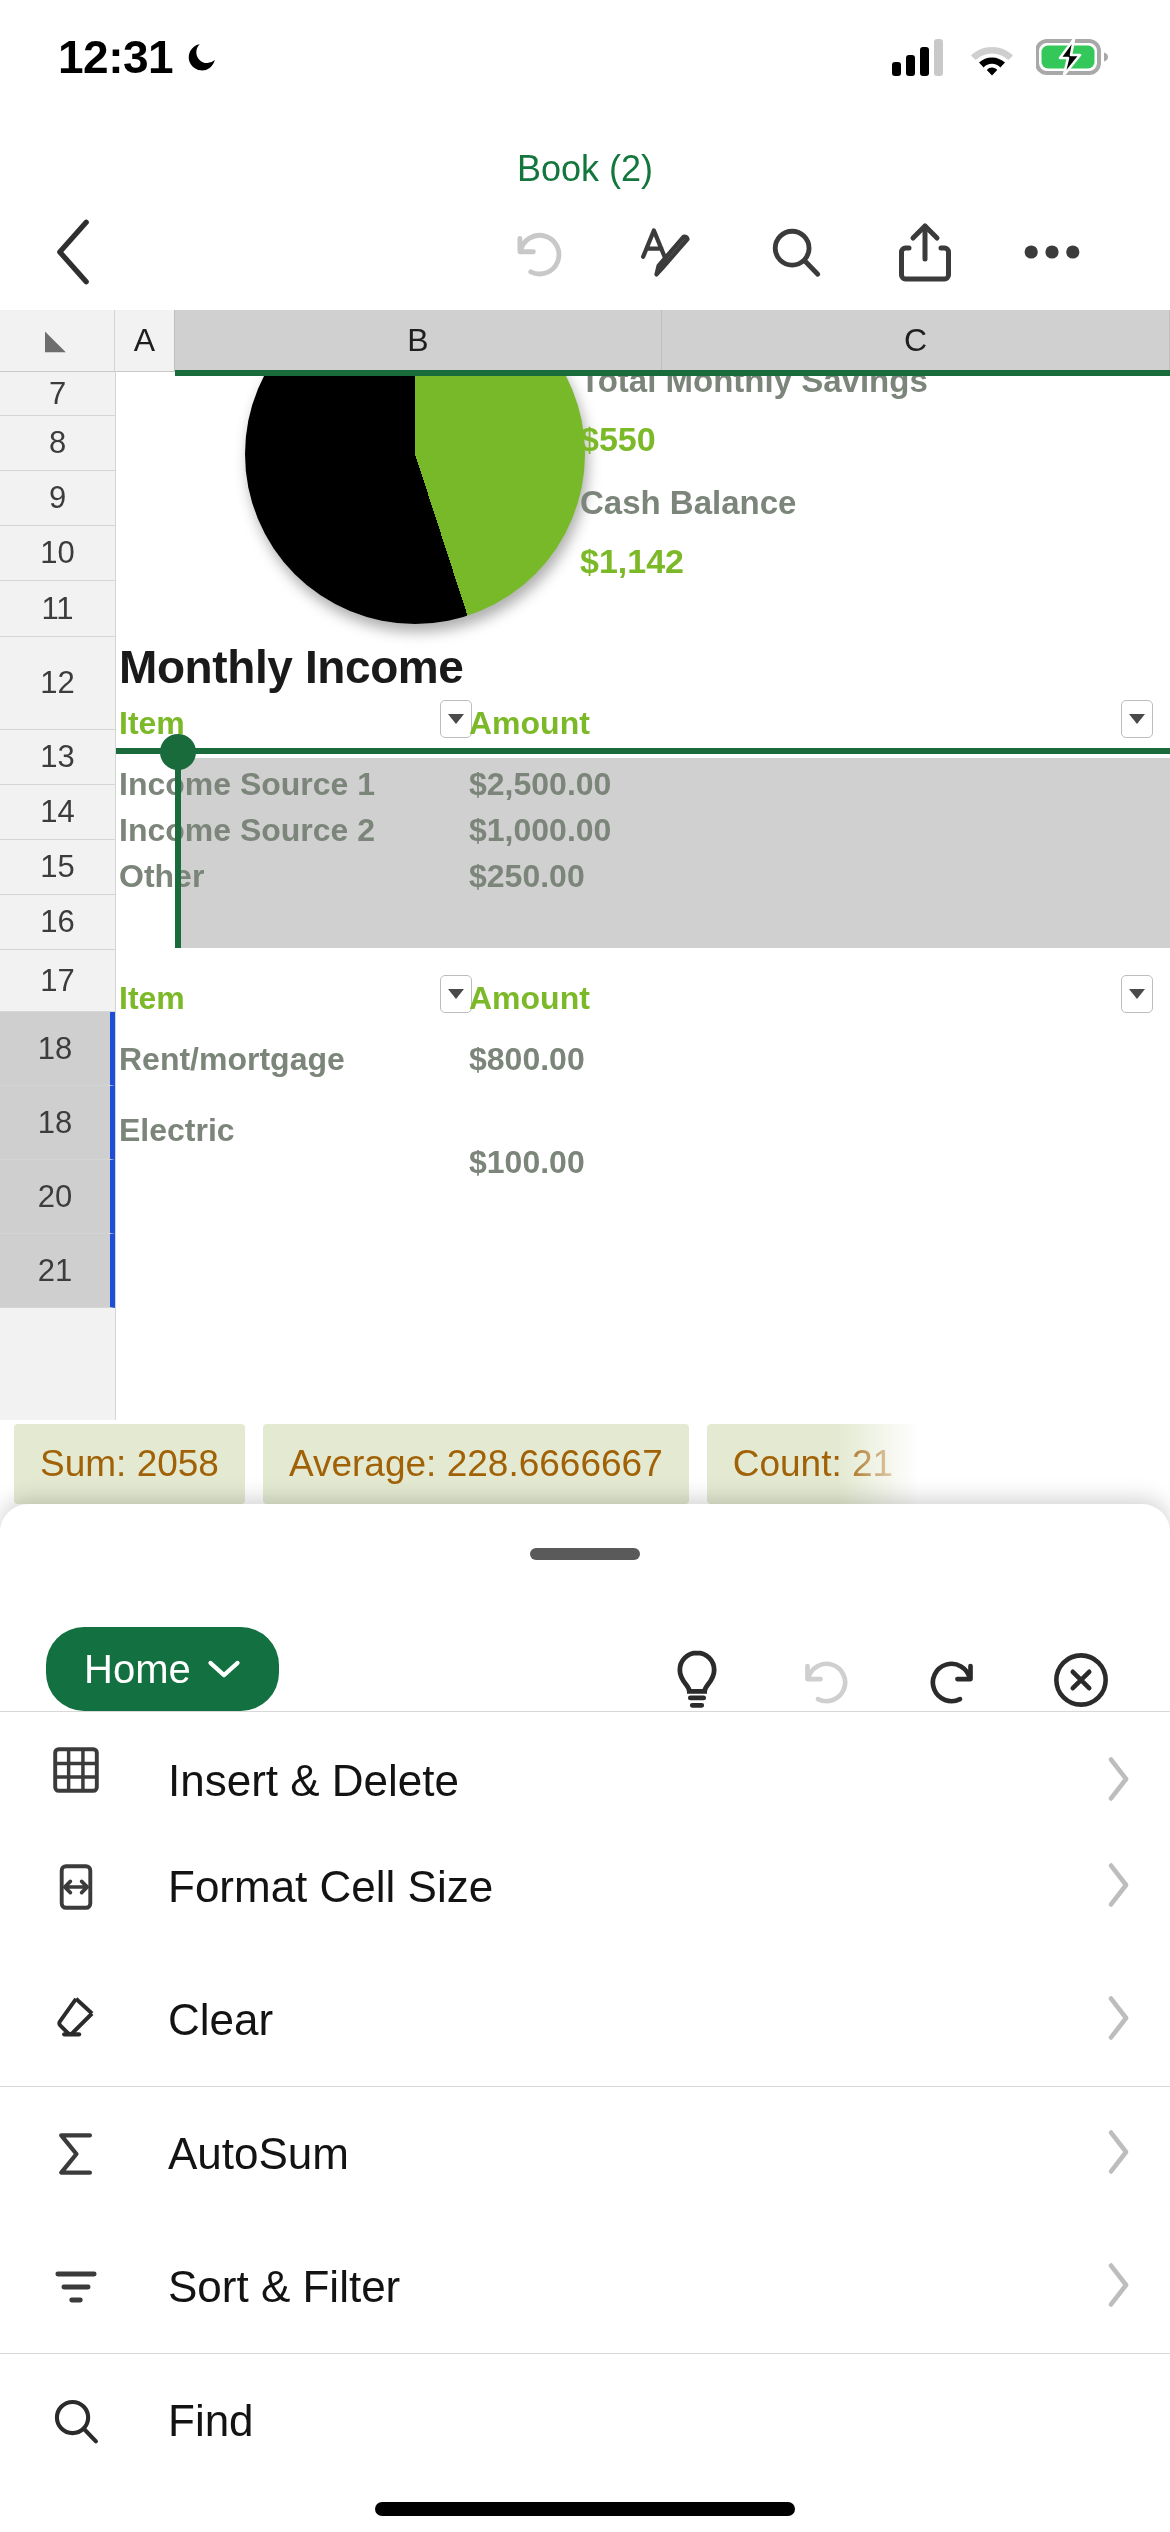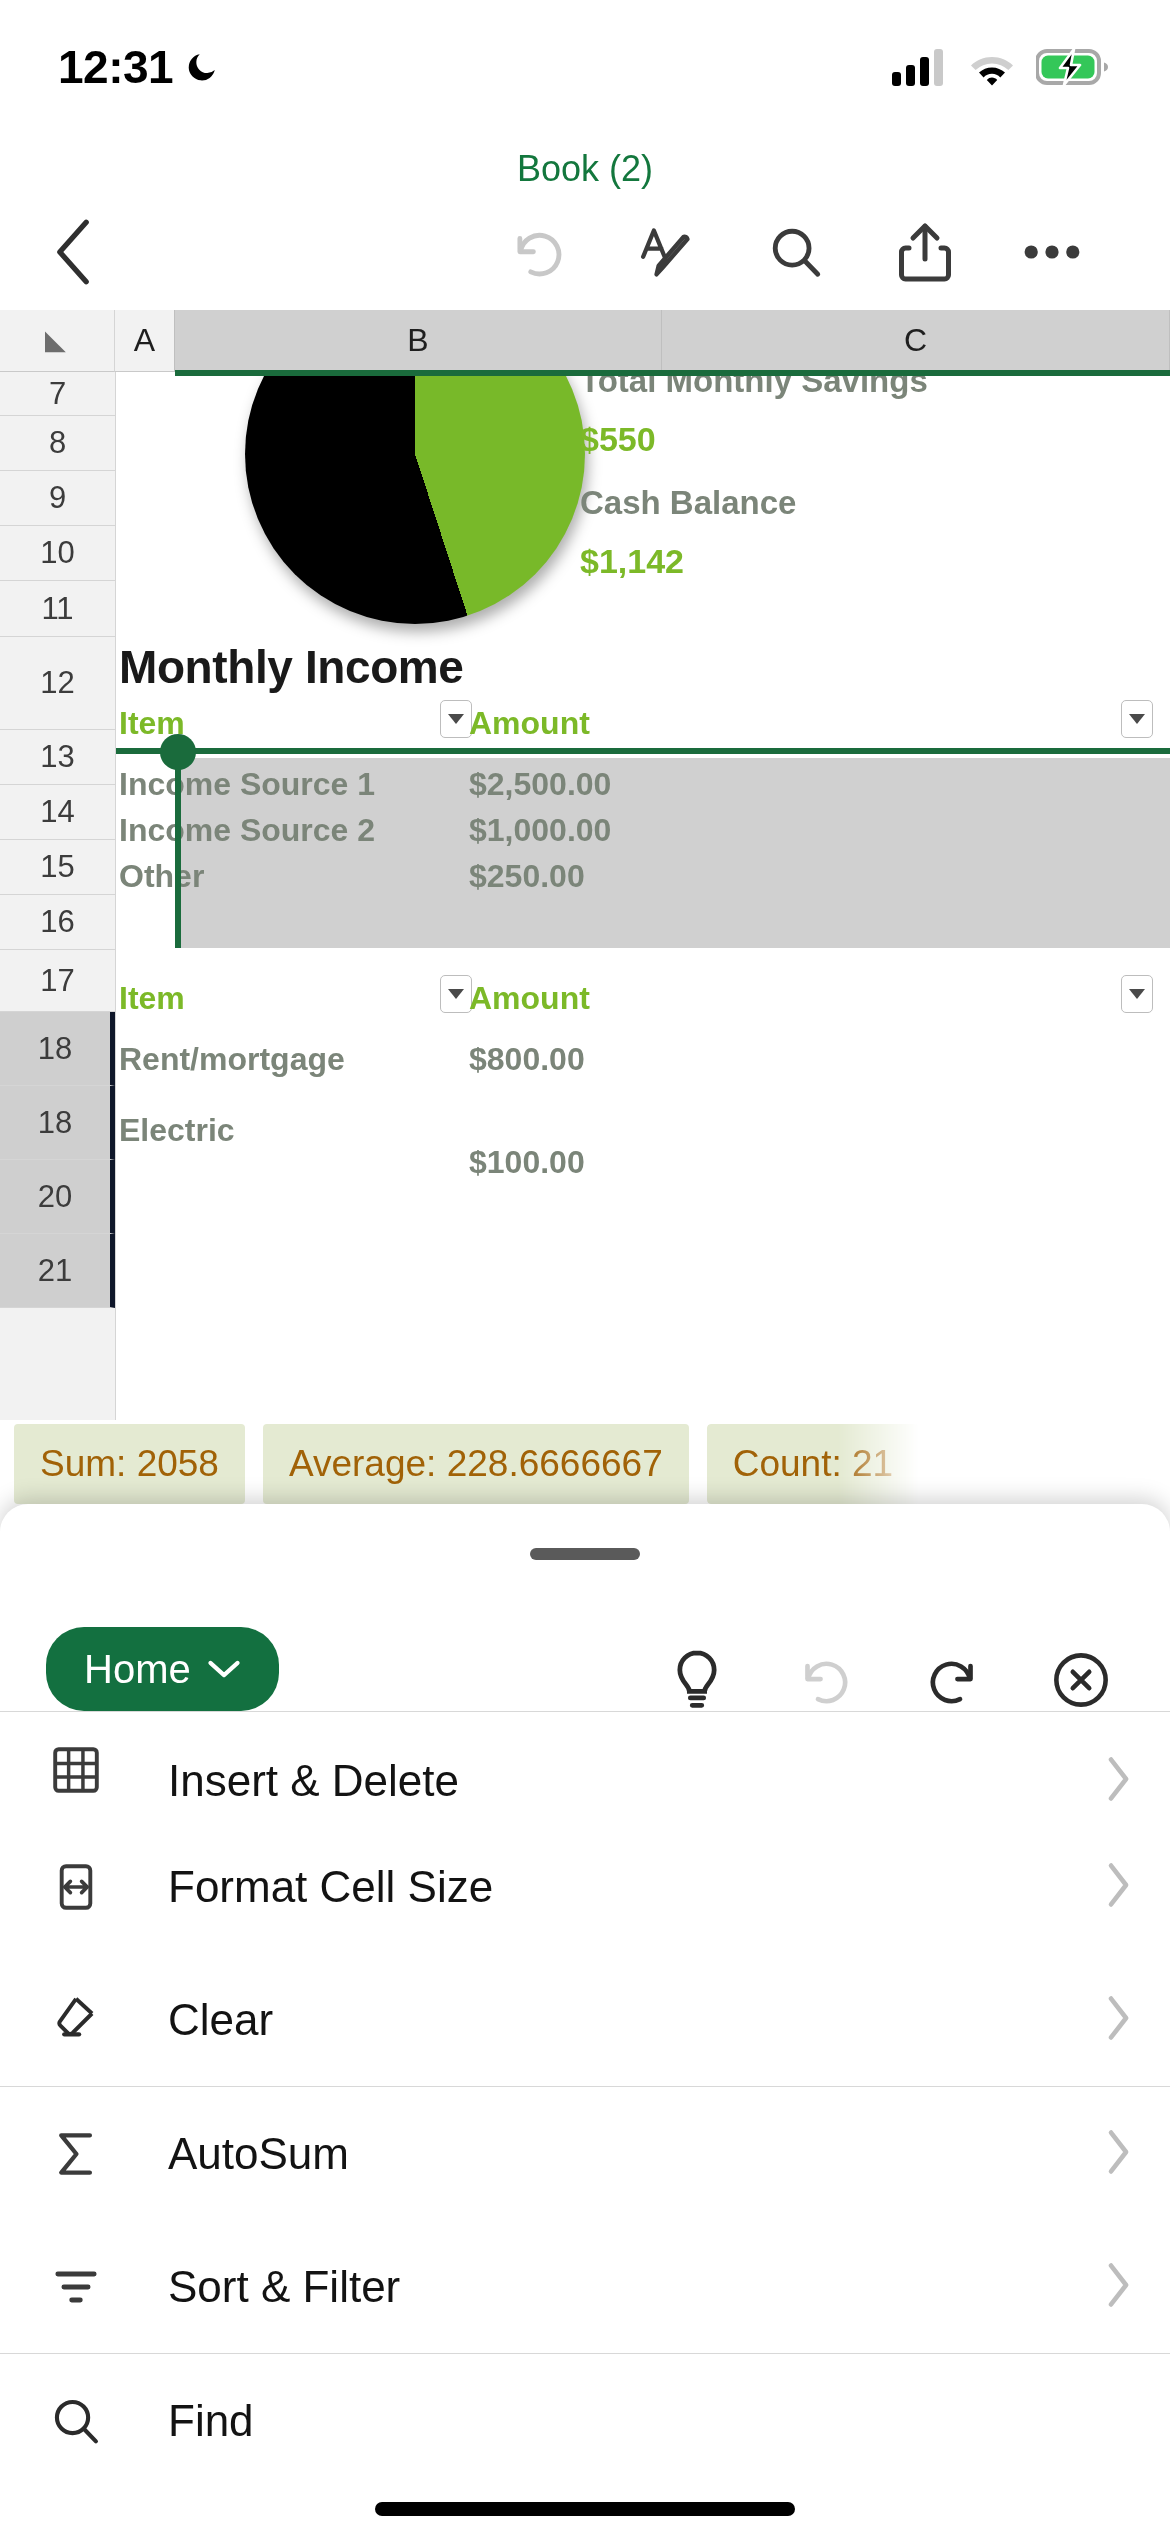--- a/index.html
+++ b/index.html
@@ -7,21 +7,21 @@
   body {
     font-family:"Liberation Sans", sans-serif;
     background:#ffffff;
     position:relative;
     overflow:hidden;
     -webkit-font-smoothing:antialiased;
   }
 
   
   #status-bar{
-    position:absolute; top:12px; left:0; width:1170px; height:110px;
+    position:absolute; top:2px; left:0; width:1170px; height:110px;
     display:flex; align-items:center; justify-content:space-between;
     padding:0 62px 0 58px;
   }
   #status-left{ display:flex; align-items:center; gap:12px; }
   #clock{ font-size:46px; font-weight:600; letter-spacing:-0.5px; color:#000; }
   #moon-icon{ width:34px; height:34px; display:block; }
   #status-right{ display:flex; align-items:center; gap:18px; }
 
   
   #doc-title{
@@ -72,21 +72,21 @@
 
   #row-gutter{
     position:absolute; top:62px; left:0; width:115px; bottom:0;
     z-index:5; background:#f2f2f2;
   }
   .row-cell{
     width:115px; border-bottom:1px solid #d5d5d5;
     display:flex; align-items:center; justify-content:center;
     font-size:31px; color:#3c3c3c; background:#f2f2f2;
   }
-  .row-cell.selected{ background:#cfcfcf; border-right:5px solid #0f172a; }
+  .row-cell.selected{ background:#cfcfcf; border-right:5px solid #1d4ed8; }
 
   #grid-body{
     position:absolute; top:62px; left:115px; right:0; bottom:0;
     background:#fff;
   }
   #vsep{
     position:absolute; top:62px; left:115px; width:1px; bottom:0;
     background:#d5d5d5; z-index:4;
   }
 

